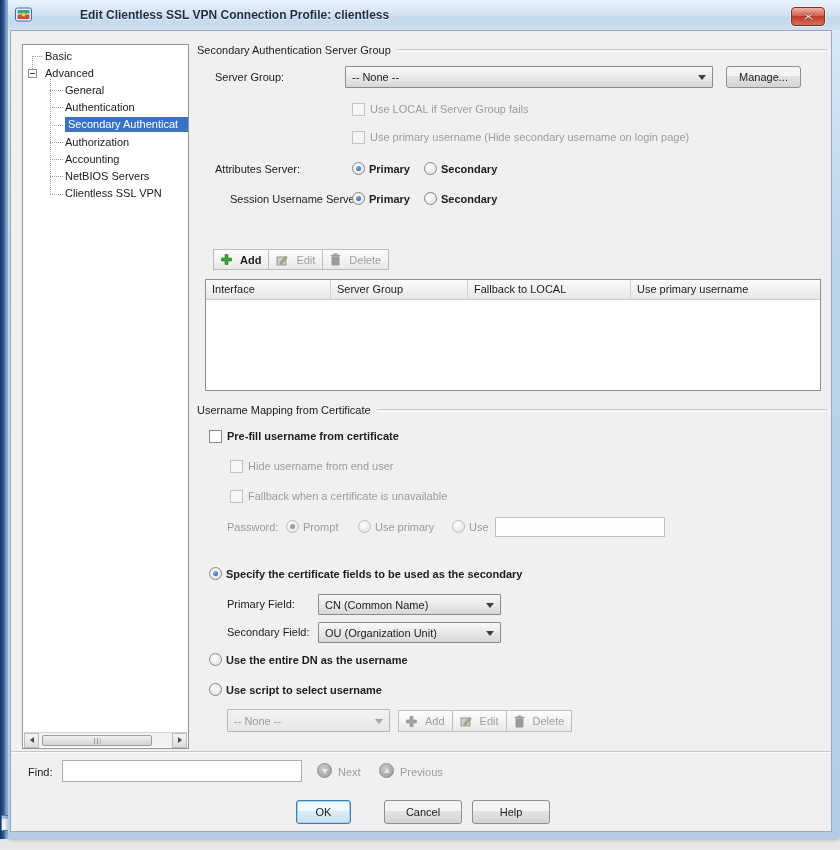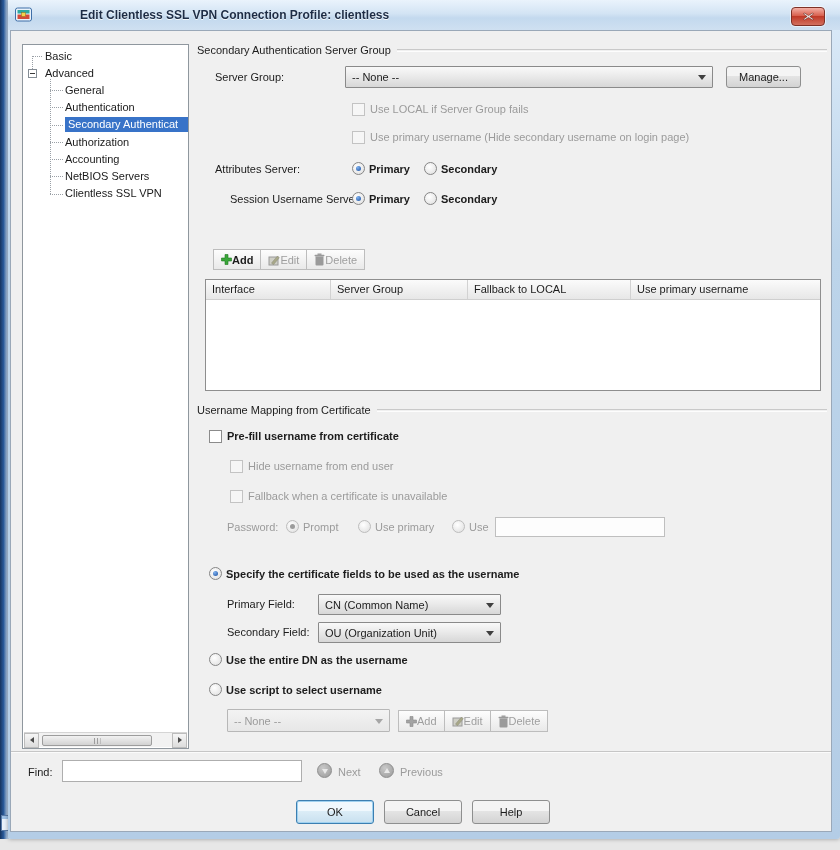--- a/index.html
+++ b/index.html
@@ -61,21 +61,21 @@
 
   .radio { position:absolute; width:13px; height:13px; border-radius:50%; border:1px solid #868686;
            background:radial-gradient(circle at 40% 35%, #ffffff, #dddddd); cursor:pointer;}
   .radio.sel::after { content:""; position:absolute; left:3px; top:3px; width:5px; height:5px; border-radius:50%;
                       background:radial-gradient(circle at 35% 30%, #7db1f0, #1c4f9e); }
   .radio.dis { border-color:#bdbdbd; cursor:default;}
   .radio.dis.sel::after { background:#9c9c9c; }
 
   .toolbar { position:absolute; display:flex; }
   .tbtn { border:1px solid #bdbdbd; background:linear-gradient(180deg,#fdfdfd,#e9e9e9); height:21px;
-          display:flex; align-items:center; gap:0; padding:0 7px; font-size:11px; margin-left:-1px; cursor:pointer;}
+          display:flex; align-items:center; gap:8px; padding:0 7px; font-size:11px; margin-left:-1px; cursor:pointer;}
   .tbtn:first-child{ margin-left:0; }
   .tbtn .t { color:#1c1c1c; font-weight:bold; }
   .tbtn.dis { cursor:default; }
   .tbtn.dis .t { color:#9e9e9e; font-weight:normal; }
 
   .itable { position:absolute; background:#fff; border:1px solid #8e8e8e; }
   .ithead { display:flex; height:20px; background:linear-gradient(180deg,#fbfbfb,#e7e7e7); border-bottom:1px solid #cfcfcf;}
   .ith { font-size:11px; color:#1c1c1c; padding:3px 0 0 6px; border-right:1px solid #d2d2d2; white-space:nowrap; overflow:hidden;}
 
   .tfield { position:absolute; border:1px solid #aeaeae; background:#fff; font-size:11px; padding:0 4px;
@@ -241,21 +241,21 @@
   <div class="lbl dis" style="left:227px; top:521px;">Password:</div>
   <div class="radio dis sel" style="left:286px; top:520px;"></div>
   <div class="lbl dis" style="left:303px; top:521px;">Prompt</div>
   <div class="radio dis" style="left:358px; top:520px;"></div>
   <div class="lbl dis" style="left:375px; top:521px;">Use primary</div>
   <div class="radio dis" style="left:452px; top:520px;"></div>
   <div class="lbl dis" style="left:469px; top:521px;">Use</div>
   <input class="tfield dis" style="left: 495px; top: 517px; width: 170px; height: 20px;" readonly="" value="">
 
   <div class="radio sel" style="left:209px; top:567px;"></div>
-  <div class="lbl b" style="left:226px; top:568px;">Specify the certificate fields to be used as the username</div>
+  <div class="lbl b" style="left:226px; top:568px;">Specify the certificate fields to be used as the secondary</div>
 
   <div class="lbl" style="left:227px; top:598px;">Primary Field:</div>
   <div class="combo" style="left:318px; top:594px; width:183px; height:21px;">
     <span>CN (Common Name)</span>
     <span class="arrow"></span>
   </div>
 
   <div class="lbl" style="left:227px; top:626px;">Secondary Field:</div>
   <div class="combo" style="left:318px; top:622px; width:183px; height:21px;">
     <span>OU (Organization Unit)</span>
@@ -305,17 +305,17 @@
   <div class="circ-btn" style="left:317px; top:763px;">
     <span class="tri-dn"></span>
   </div>
   <div class="lbl dis" style="left:338px; top:766px;">Next</div>
 
   <div class="circ-btn" style="left:379px; top:763px;">
     <span class="tri-up"></span>
   </div>
   <div class="lbl dis" style="left:400px; top:766px;">Previous</div>
 
-  <div class="btn7 default" style="left:296px; top:800px; width:78px; height:24px;">OK</div>
+  <div class="btn7 default" style="left:296px; top:800px; width:55px; height:24px;">OK</div>
   <div class="btn7" style="left:384px; top:800px; width:78px; height:24px;">Cancel</div>
   <div class="btn7" style="left:472px; top:800px; width:78px; height:24px;">Help</div>
 
 </div>
 
 </body></html>

